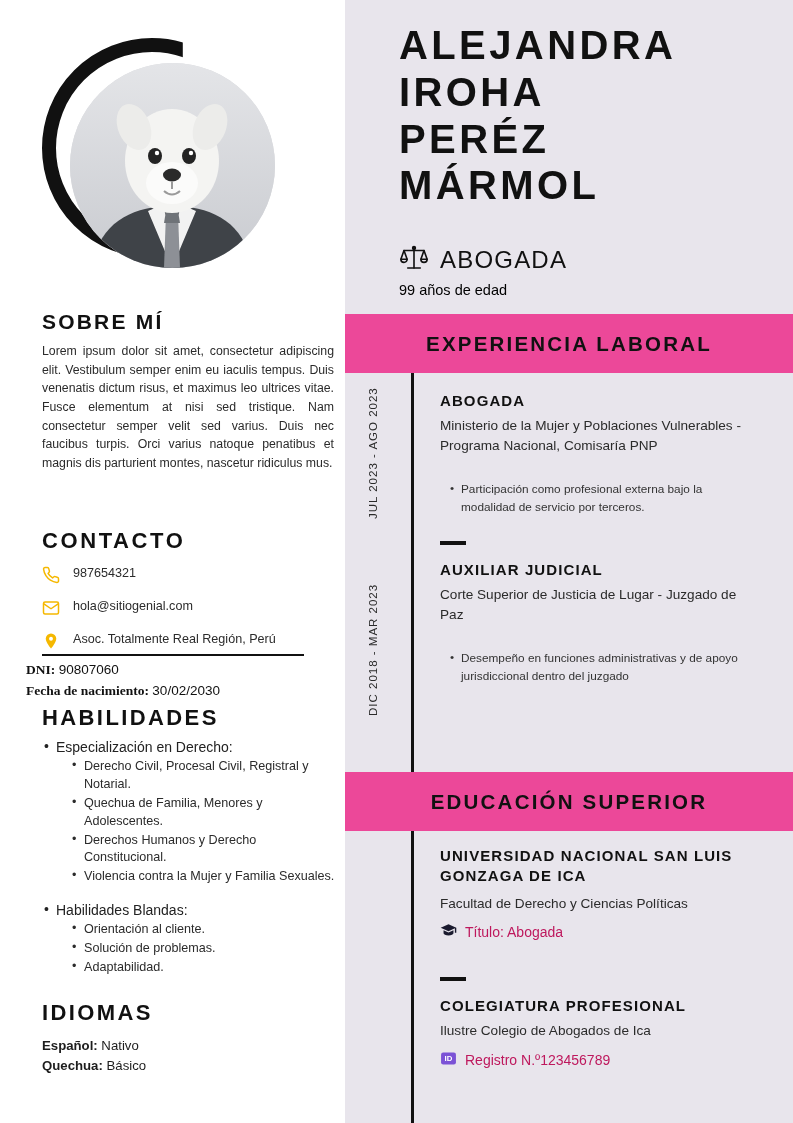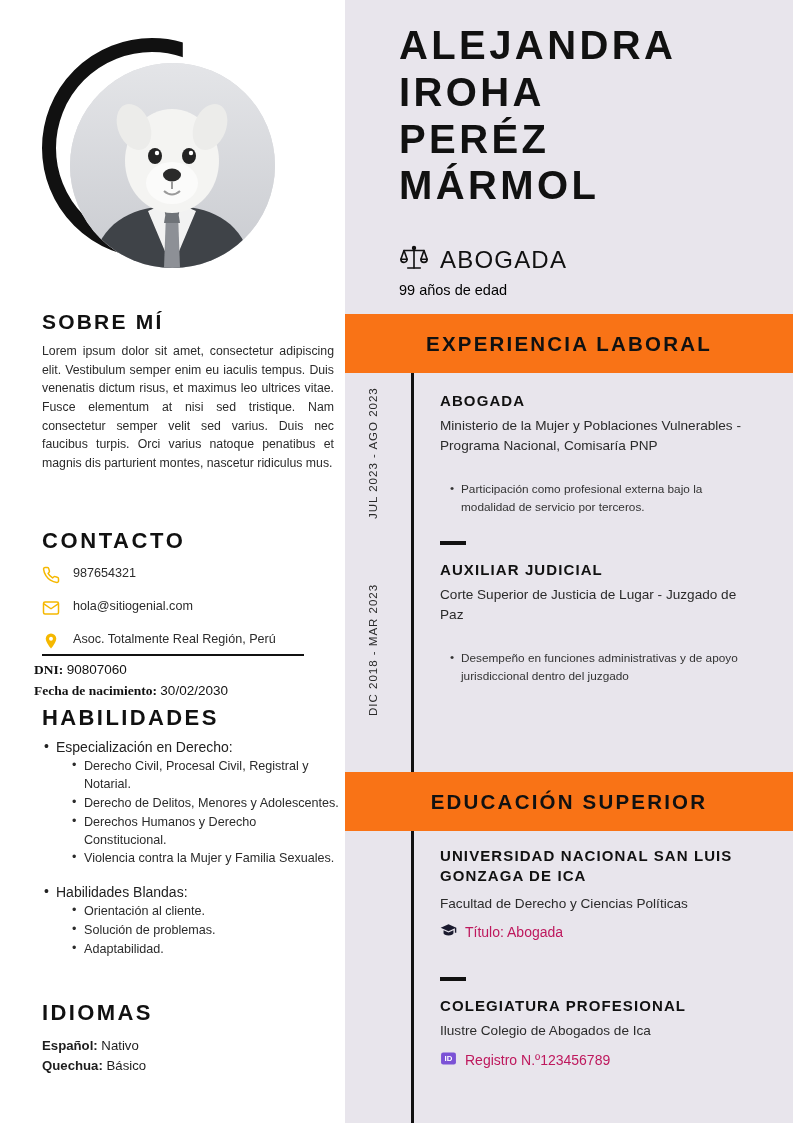--- a/index.html
+++ b/index.html
@@ -124,21 +124,21 @@
   .hr-line {
     position: absolute;
     left: 42px;
     top: 654px;
     width: 262px;
     height: 2px;
     background: #111111;
   }
   .dni {
     position: absolute;
-    left: 34px;
+    left: 26px;
     top: 660px;
     width: 292px;
     font-family: "Liberation Serif", serif;
   }
   .dni div {
     font-size: 13.5px;
     line-height: 1.55;
     color: #111;
   }
   .dni b { font-weight: bold; }
@@ -227,21 +227,21 @@
     left: 399px;
     top: 282px;
     font-size: 14.5px;
     color: #000000;
   }
   .band {
     position: absolute;
     left: 345px;
     width: 448px;
     height: 59px;
-    background: #f97316;
+    background: #ec4899;
     display: flex;
     align-items: center;
     justify-content: center;
   }
   .band span {
     font-size: 20.5px;
     font-weight: bold;
     letter-spacing: 2.2px;
     color: #111111;
   }
@@ -405,21 +405,21 @@
       </div>
     </div>
 
     <div class="habilidades">
       <div class="l-h" style="font-size:22px;letter-spacing:2.4px;">HABILIDADES</div>
 
       <div class="sk-group">
         <div class="sk-title">Especialización en Derecho:</div>
         <ul class="sk-list">
           <li>Derecho Civil, Procesal Civil, Registral y Notarial.</li>
-          <li>Derecho de Delitos, Menores y Adolescentes.</li>
+          <li>Quechua de Familia, Menores y Adolescentes.</li>
           <li>Derechos Humanos y Derecho Constitucional.</li>
           <li>Violencia contra la Mujer y Familia Sexuales.</li>
         </ul>
       </div>
 
       <div class="sk-group" style="margin-top:16px;">
         <div class="sk-title">Habilidades Blandas:</div>
         <ul class="sk-list">
           <li>Orientación al cliente.</li>
           <li>Solución de problemas.</li>

